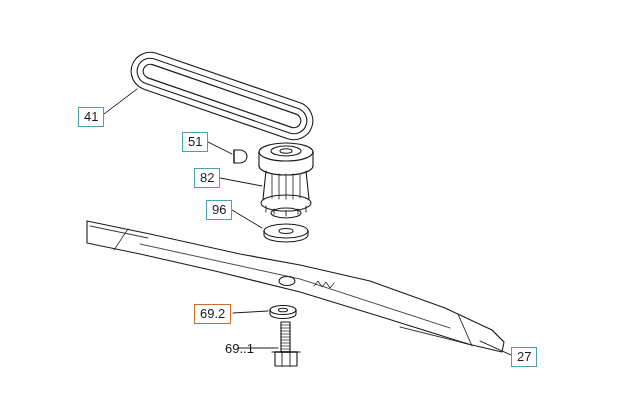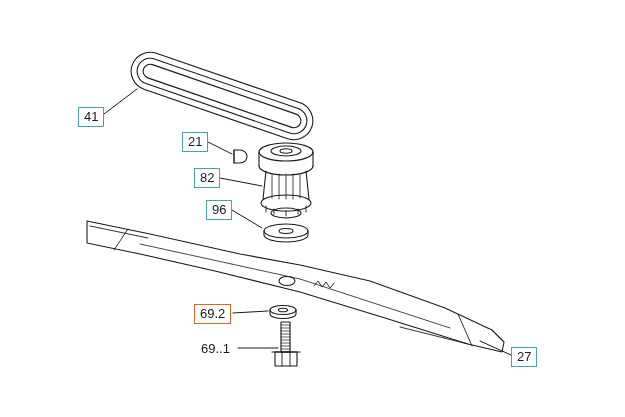--- a/index.html
+++ b/index.html
@@ -23,21 +23,21 @@
     line-height:15px;
     color:#1a1a1a;
     background:var(--background);
     border:1px solid var(--label_teal);
     padding:1px 5px 2px 5px;
     white-space:nowrap;
     cursor:pointer;
     user-select:none;
   }
   .label.orange{border-color:var(--label_orange);text-align:center;}
-  .label.plain{border-color:transparent;background:transparent;cursor:default;}
+  .label.plain{border-color:transparent;background:transparent;cursor:default;margin-left:24px;}
 </style>
 </head>
 <body>
 
 <div id="stage">
 
   <svg width="625" height="417" viewBox="0 0 625 417" fill="none" stroke="#1b1b1b" stroke-width="1.1" stroke-linecap="round" stroke-linejoin="round">
 
     <g transform="translate(222,96) rotate(19)">
       <rect x="-95" y="-19" width="190" height="38" rx="19"></rect>
@@ -99,20 +99,20 @@
       <line x1="208" y1="142" x2="232" y2="154"></line>
       <line x1="220" y1="178" x2="262" y2="186"></line>
       <line x1="232" y1="210" x2="262" y2="228"></line>
       <line x1="233" y1="313" x2="268" y2="311"></line>
       <line x1="238" y1="348" x2="278" y2="348"></line>
       <line x1="511" y1="355" x2="480" y2="341"></line>
     </g>
   </svg>
 
   <div class="label teal" style="left:78px;top:107px">41</div>
-  <div class="label teal" style="left:182px;top:132px">21</div>
+  <div class="label teal" style="left:182px;top:132px">51</div>
   <div class="label teal" style="left:194px;top:168px">82</div>
   <div class="label teal" style="left:206px;top:200px">96</div>
   <div class="label orange" style="left:194px;top:304px">69.2</div>
   <div class="label plain" style="left:195px;top:339px">69..1</div>
   <div class="label teal" style="left:511px;top:347px">27</div>
 
 </div>
 
 </body></html>

